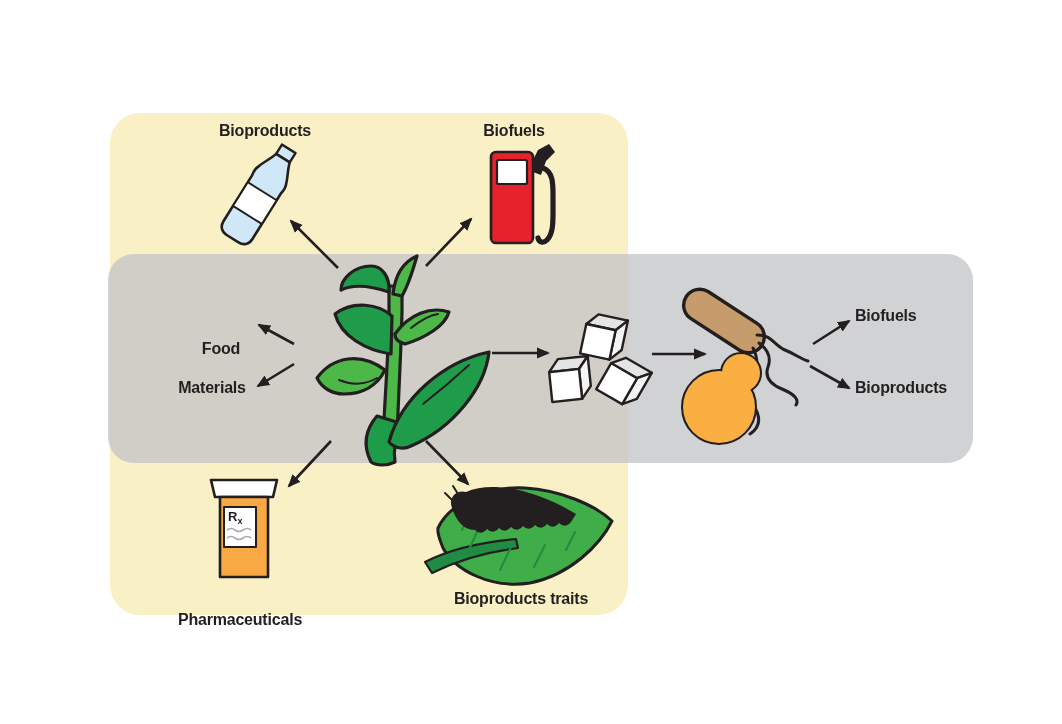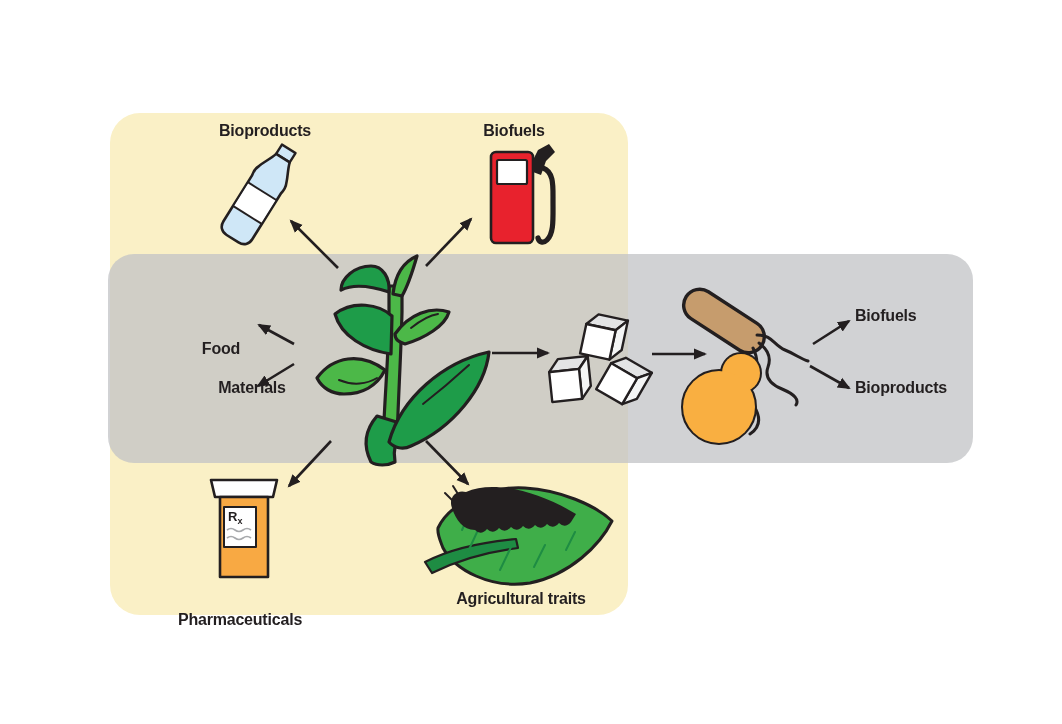--- a/index.html
+++ b/index.html
@@ -160,19 +160,19 @@
       <line class="arrow" x1="492" y1="353" x2="548" y2="353" marker-end="url(#ah)"></line>
       <line class="arrow" x1="652" y1="354" x2="705" y2="354" marker-end="url(#ah)"></line>
       <line class="arrow" x1="813" y1="344" x2="849" y2="321" marker-end="url(#ah)"></line>
       <line class="arrow" x1="810" y1="366" x2="849" y2="388" marker-end="url(#ah)"></line>
     </g>
   </svg>
 
   <div class="lbl" style="left:265px;top:131px;">Bioproducts</div>
   <div class="lbl" style="left:514px;top:131px;">Biofuels</div>
   <div class="lbl" style="left:221px;top:317px;margin-top:32px;">Food</div>
-  <div class="lbl" style="left:212px;top:388px;margin-left:40px;">Materials</div>
+  <div class="lbl" style="left:212px;top:388px;">Materials</div>
   <div class="lbl" style="left:240px;top:620px;">Pharmaceuticals</div>
-  <div class="lbl" style="left:521px;top:599px;">Agricultural traits</div>
+  <div class="lbl" style="left:521px;top:599px;">Bioproducts traits</div>
   <div class="lbl left-anchor" style="left:855px;top:316px;">Biofuels</div>
   <div class="lbl left-anchor" style="left:855px;top:388px;">Bioproducts</div>
 
 </div>
 
 </body></html>

